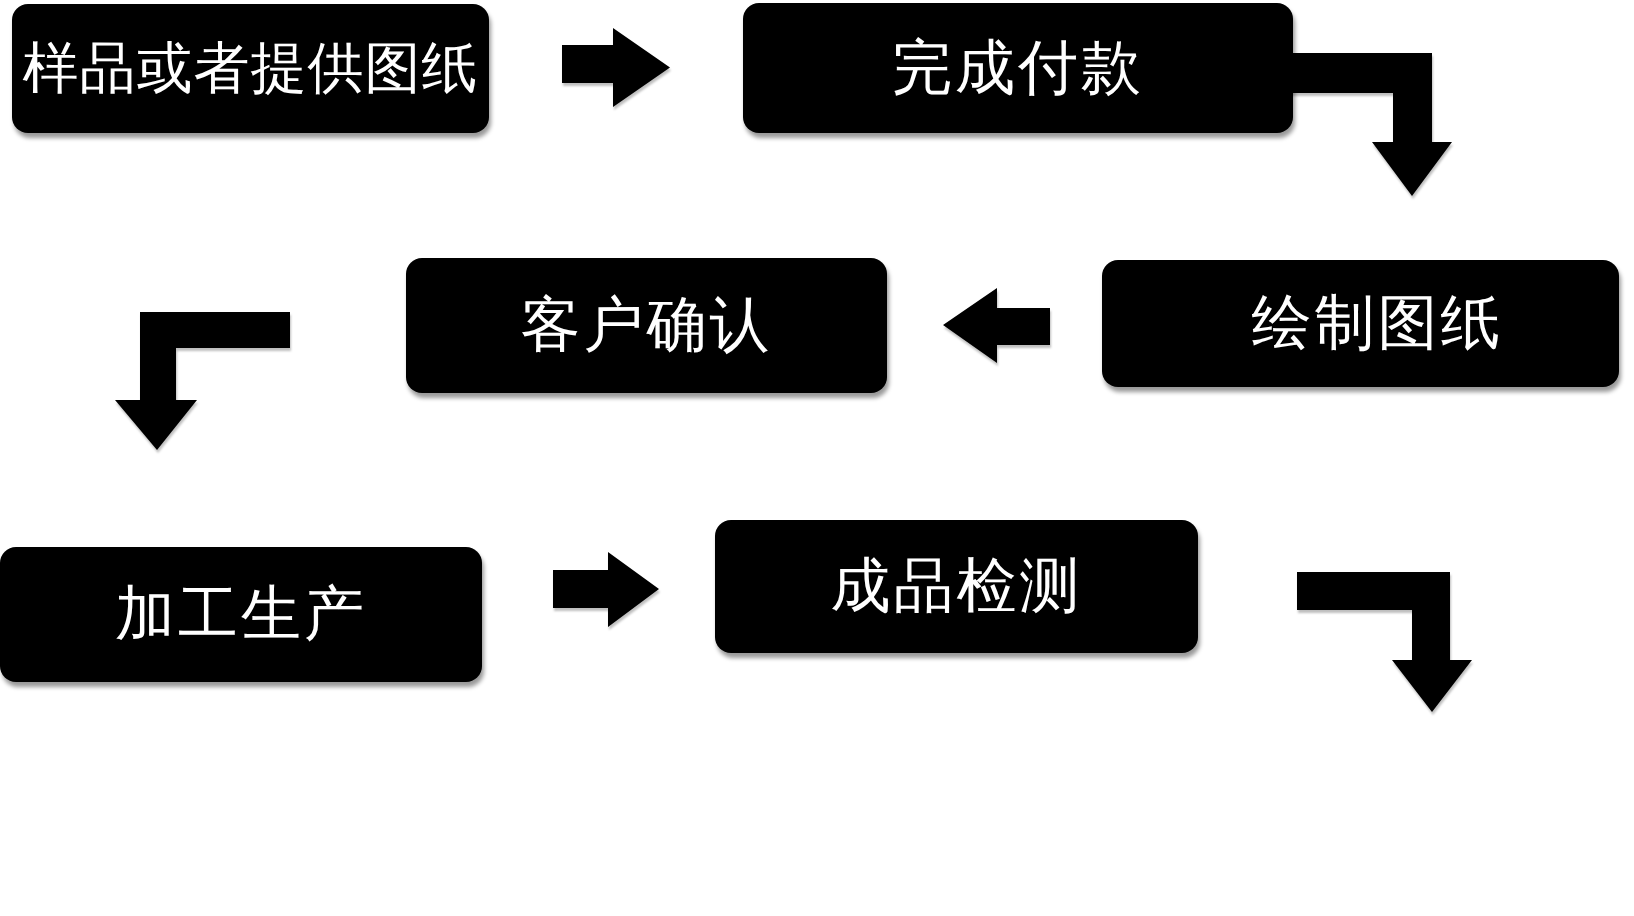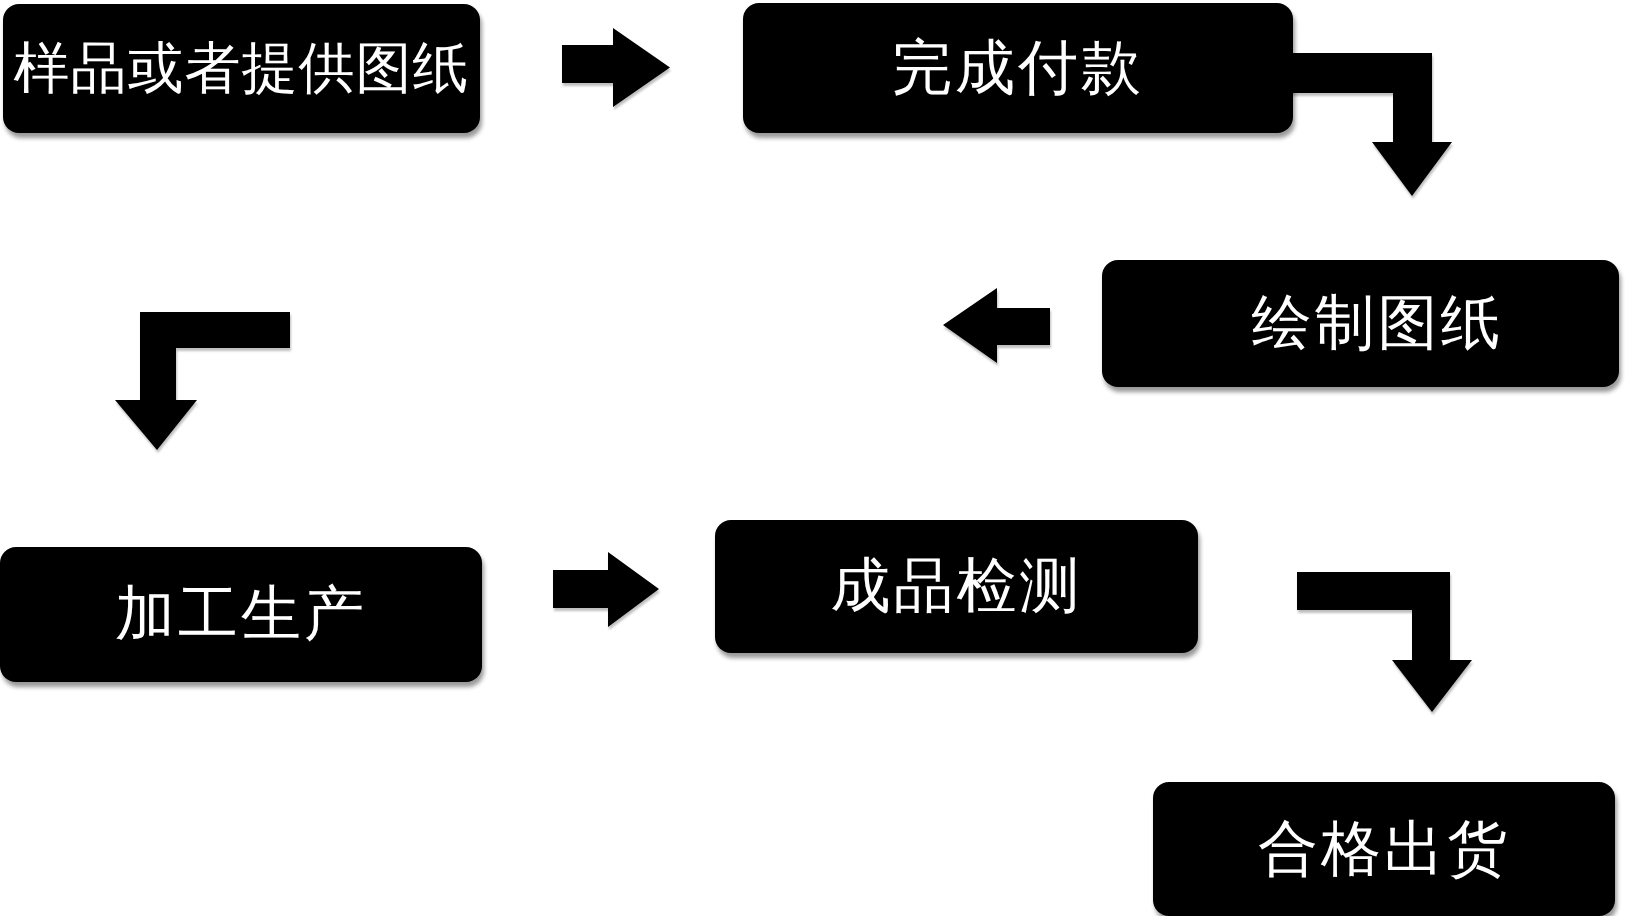--- a/index.html
+++ b/index.html
@@ -25,20 +25,21 @@
     justify-content: center;
     font-size: 60px;
     letter-spacing: 3px;
     font-weight: 400;
     white-space: nowrap;
     box-shadow: 2px 5px 4px rgba(0,0,0,0.40);
   }
   .flow-box.wide-text {
     font-size: 56px;
     letter-spacing: 1px;
+    margin-left: 9px;
   }
   .arrow-layer {
     position: absolute;
     left: 0;
     top: 0;
     width: 1634px;
     height: 916px;
     pointer-events: none;
   }
   .arrow-layer polygon {
@@ -57,26 +58,26 @@
 <body>
 
 <div class="stage">
 
   <div class="flow-box wide-text" id="box-sample">样品或者提供图纸</div>
 
   <div class="flow-box" id="box-payment">完成付款</div>
 
   <div class="flow-box" id="box-draw">绘制图纸</div>
 
+  <div class="flow-box" id="box-confirm">客户确认</div>
 
   <div class="flow-box" id="box-production">加工生产</div>
 
   <div class="flow-box" id="box-inspection">成品检测</div>
 
-  <div class="flow-box" id="box-shipment">合格出货</div>
 
   <svg class="arrow-layer" viewBox="0 0 1634 916" xmlns="http://www.w3.org/2000/svg">
 
     <polygon points="562,45 613,45 613,28 670,67.5 613,107 613,83 562,83" fill="#000000"></polygon>
 
     <polygon points="1280,53 1432,53 1432,142 1452,142 1412,196 1372,142 1393,142 1393,93 1280,93" fill="#000000"></polygon>
 
     <polygon points="943,325 997,288 997,308 1050,308 1050,345 997,345 997,363" fill="#000000"></polygon>
 
     <polygon points="140,312 290,312 290,348 176,348 176,400 197,400 157,450 115,400 140,400" fill="#000000"></polygon>

